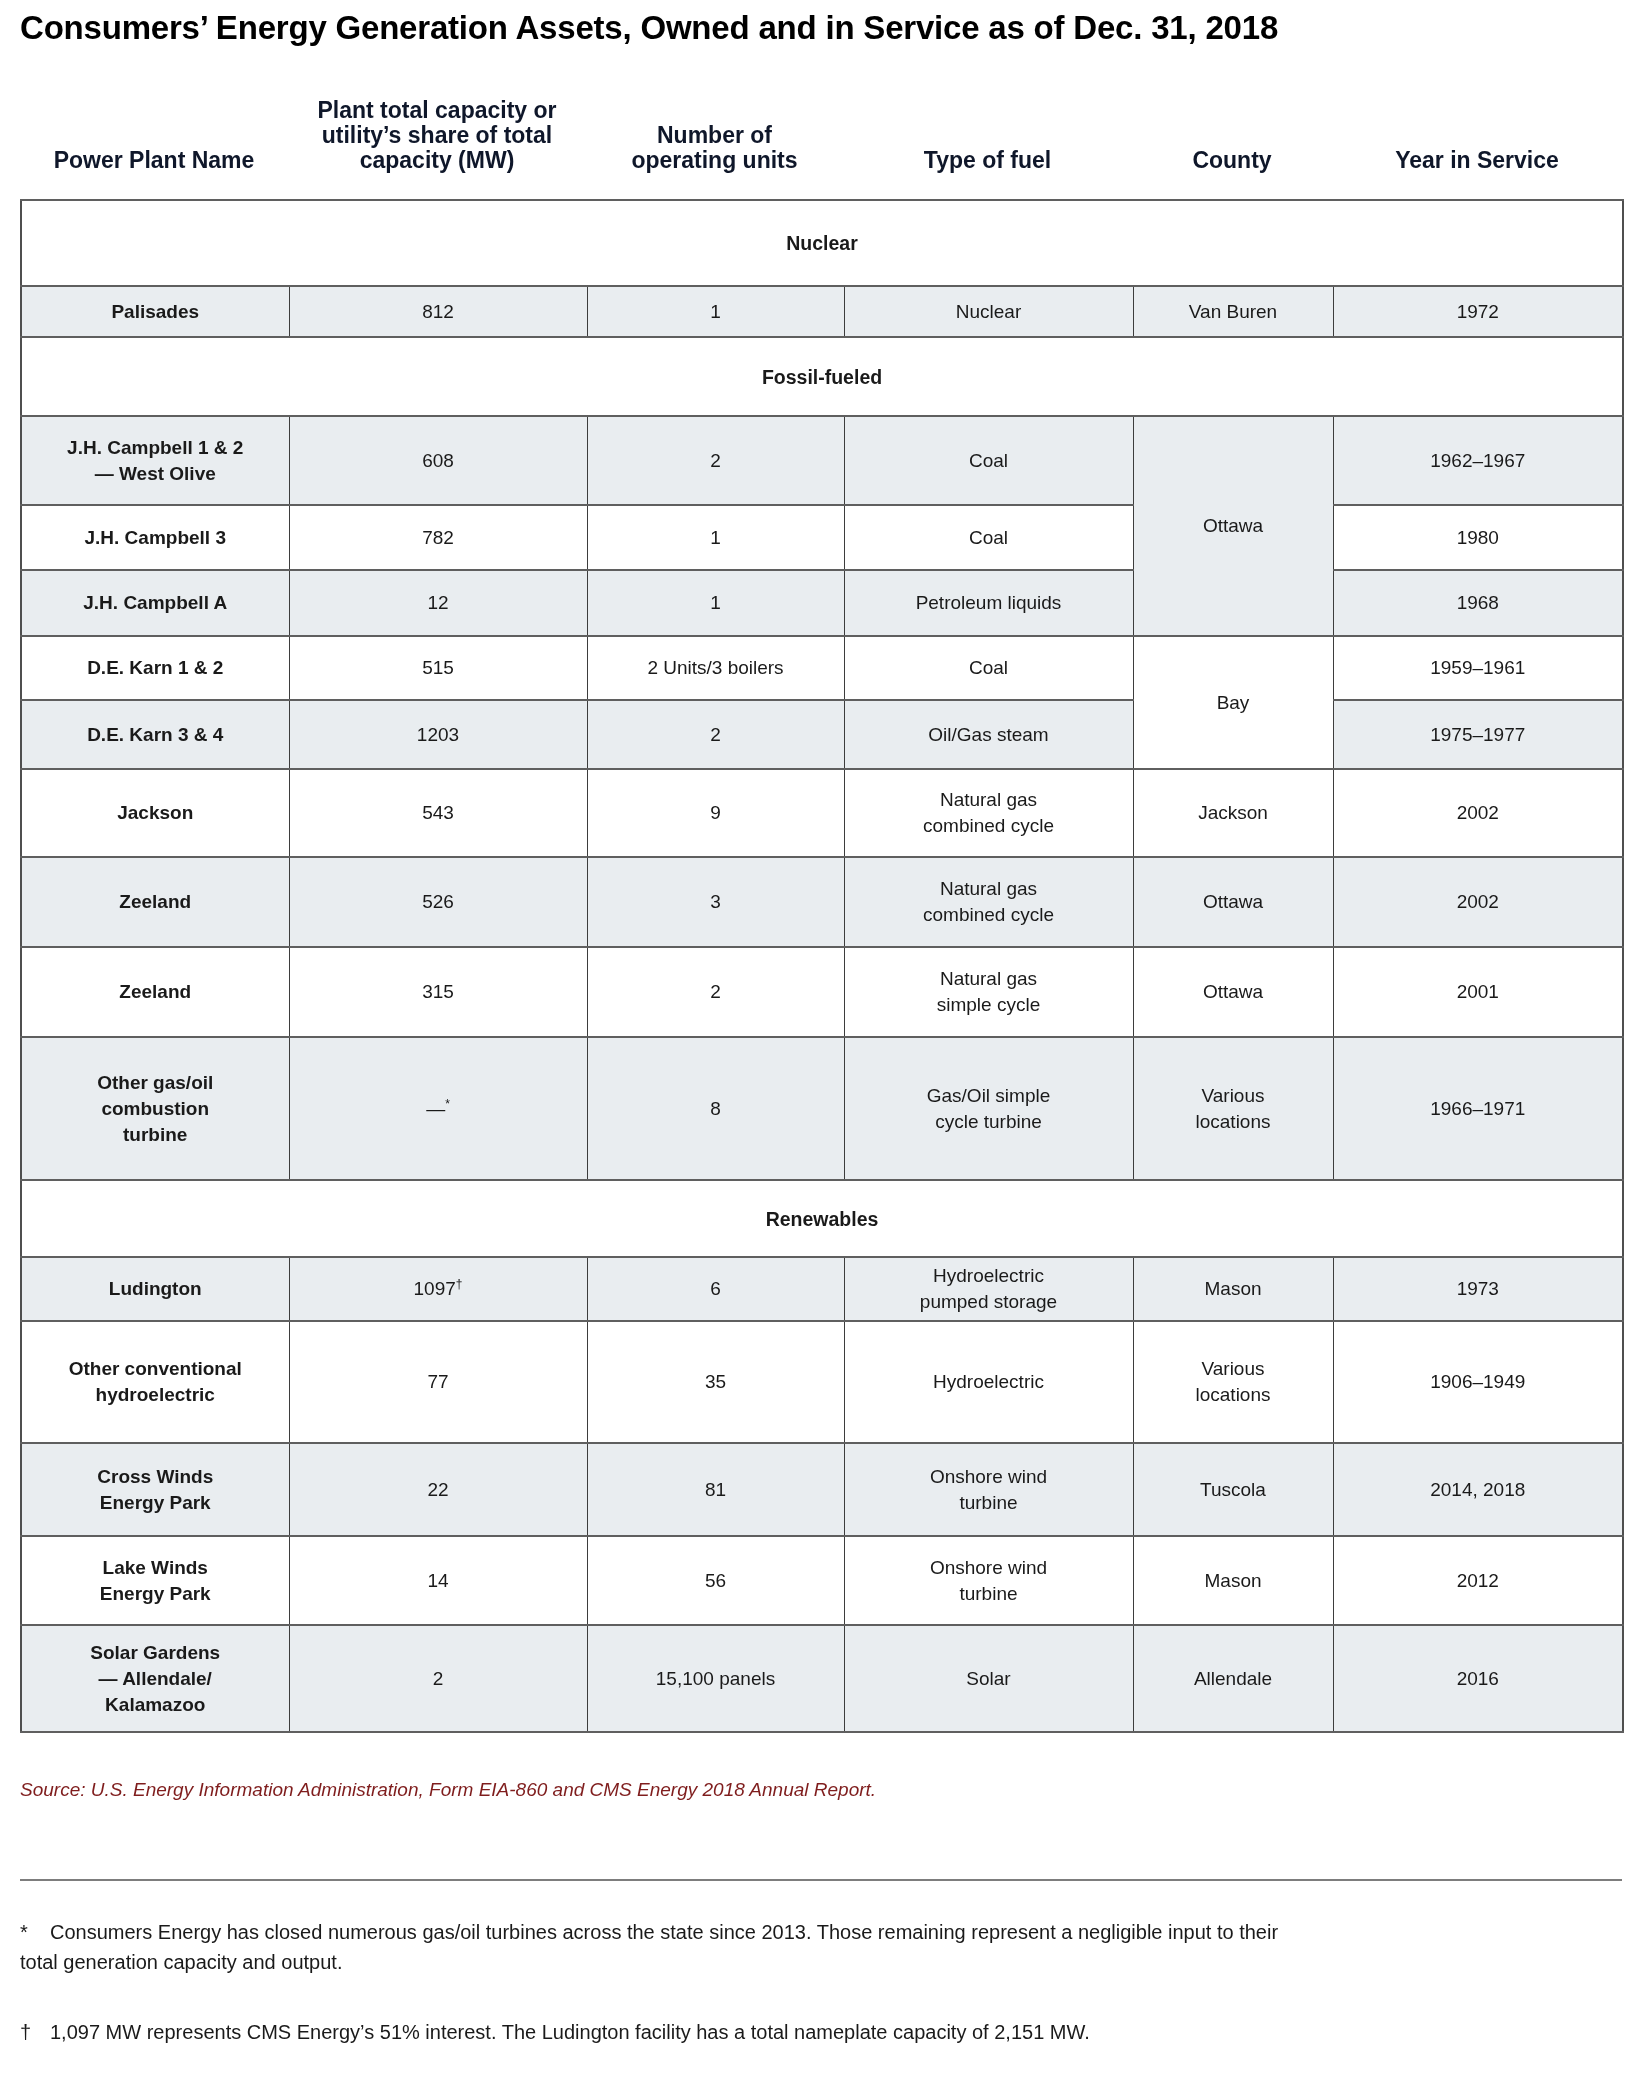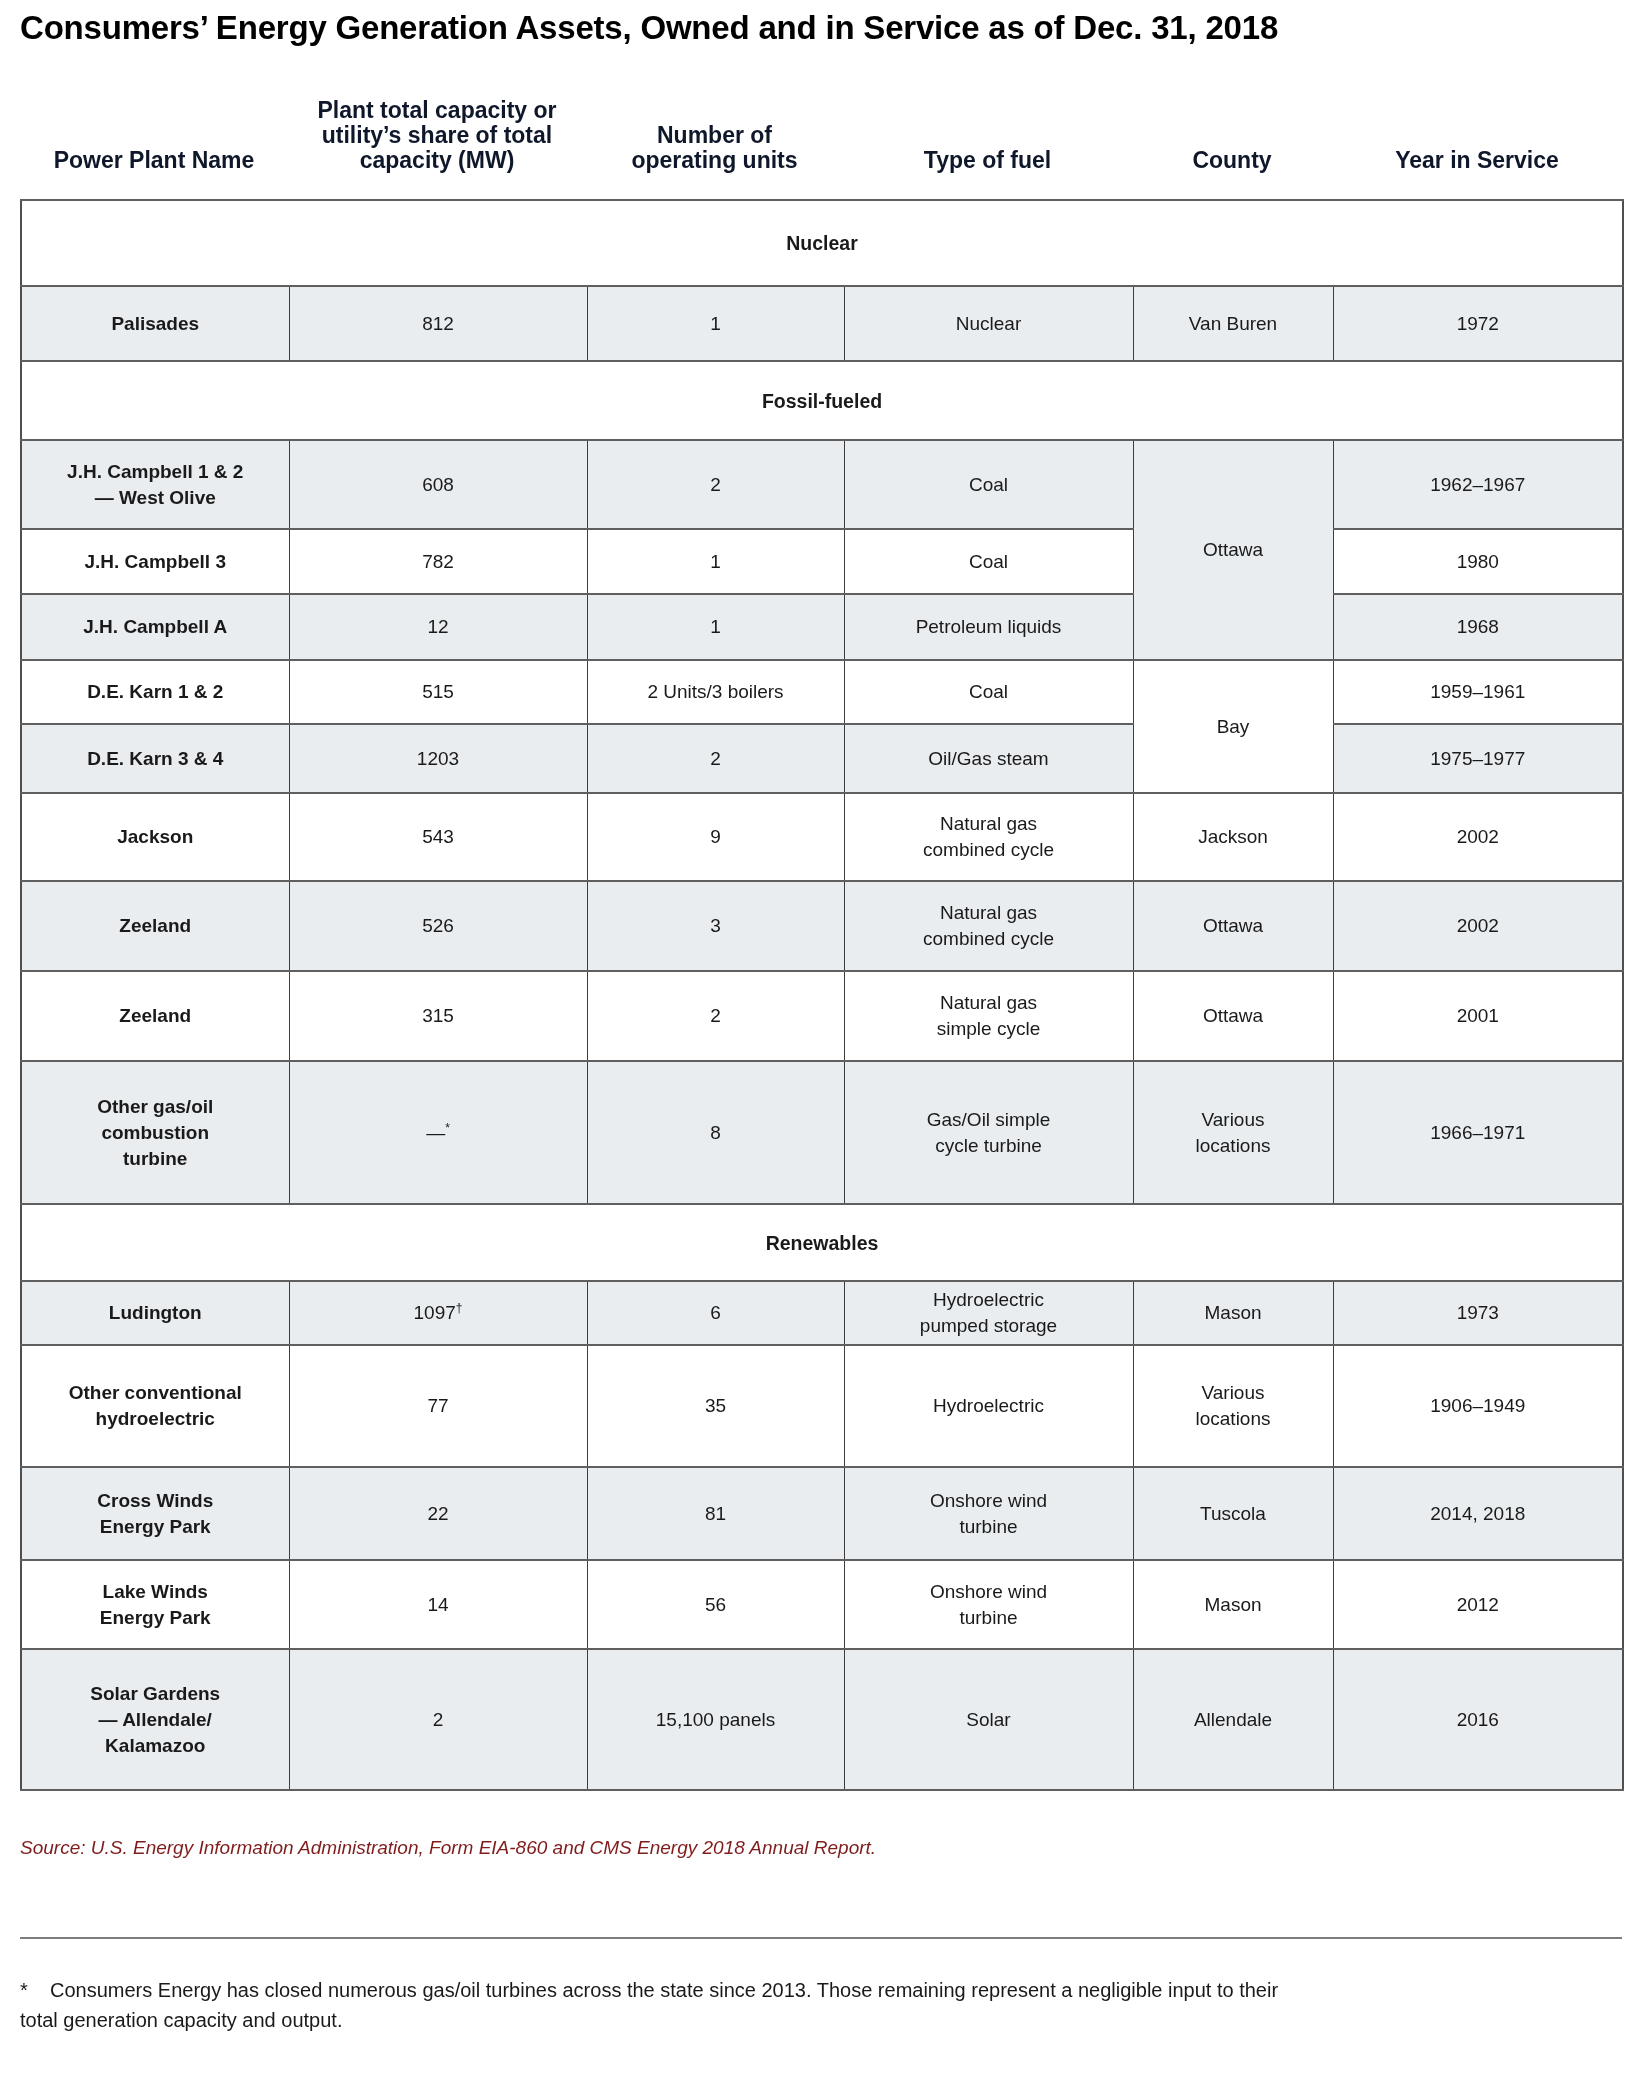--- a/index.html
+++ b/index.html
@@ -122,21 +122,21 @@
         <col style="width:298px">
         <col style="width:257px">
       <col style="width:289px">
         <col style="width:200px">
         <col style="width:290px">
     </colgroup>
     <tbody id="tbody">
         <tr>
           <td colspan="6" class="section-cell" style="height: 76px;">Nuclear</td>
         </tr>
-        <tr style="height: 75px;">
+        <tr style="height: 51px;">
           <td class="plant shaded">Palisades</td>
           <td class="num shaded">812</td>
           <td class="num shaded">1</td>
           <td class="fuel shaded">Nuclear</td>
           <td class="county shaded">Van Buren</td>
           <td class="year shaded">1972</td>
         </tr>
         <tr>
           <td colspan="6" class="section-cell" style="height: 69px; margin-left: 28px;">Fossil-fueled</td>
         </tr>
@@ -252,21 +252,21 @@
         <tr style="height: 89px;">
           <td class="plant">Lake Winds
 Energy Park</td>
           <td class="num">14</td>
           <td class="num">56</td>
           <td class="fuel">Onshore wind
 turbine</td>
           <td class="county">Mason</td>
           <td class="year">2012</td>
         </tr>
-        <tr style="height: 141px;">
+        <tr style="height: 107px;">
           <td class="plant shaded">Solar Gardens
 — Allendale/
 Kalamazoo</td>
           <td class="num shaded">2</td>
           <td class="num shaded">15,100 panels</td>
           <td class="fuel shaded">Solar</td>
           <td class="county shaded">Allendale</td>
           <td class="year shaded">2016</td>
         </tr>
       </tbody>

